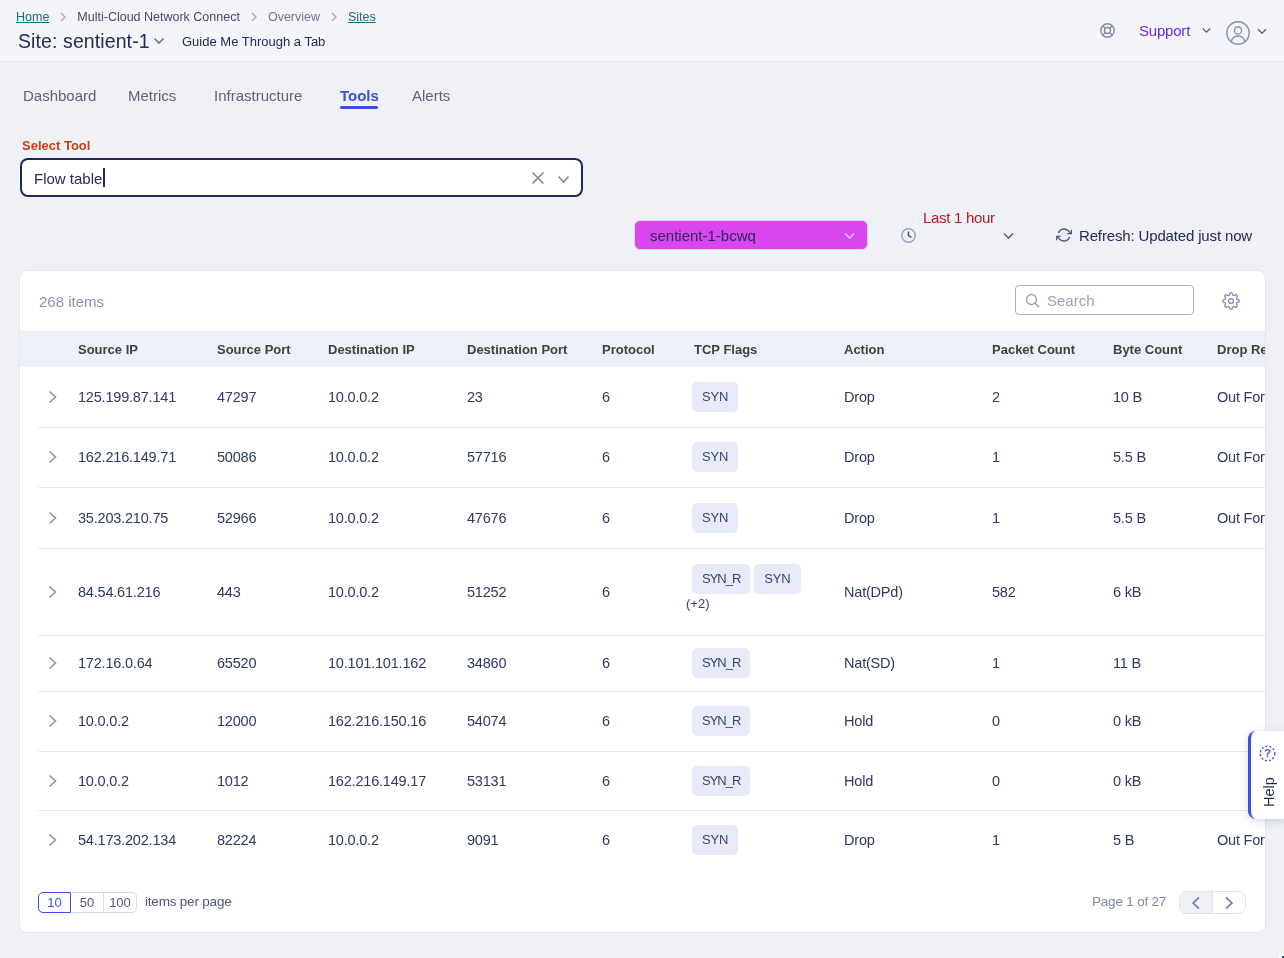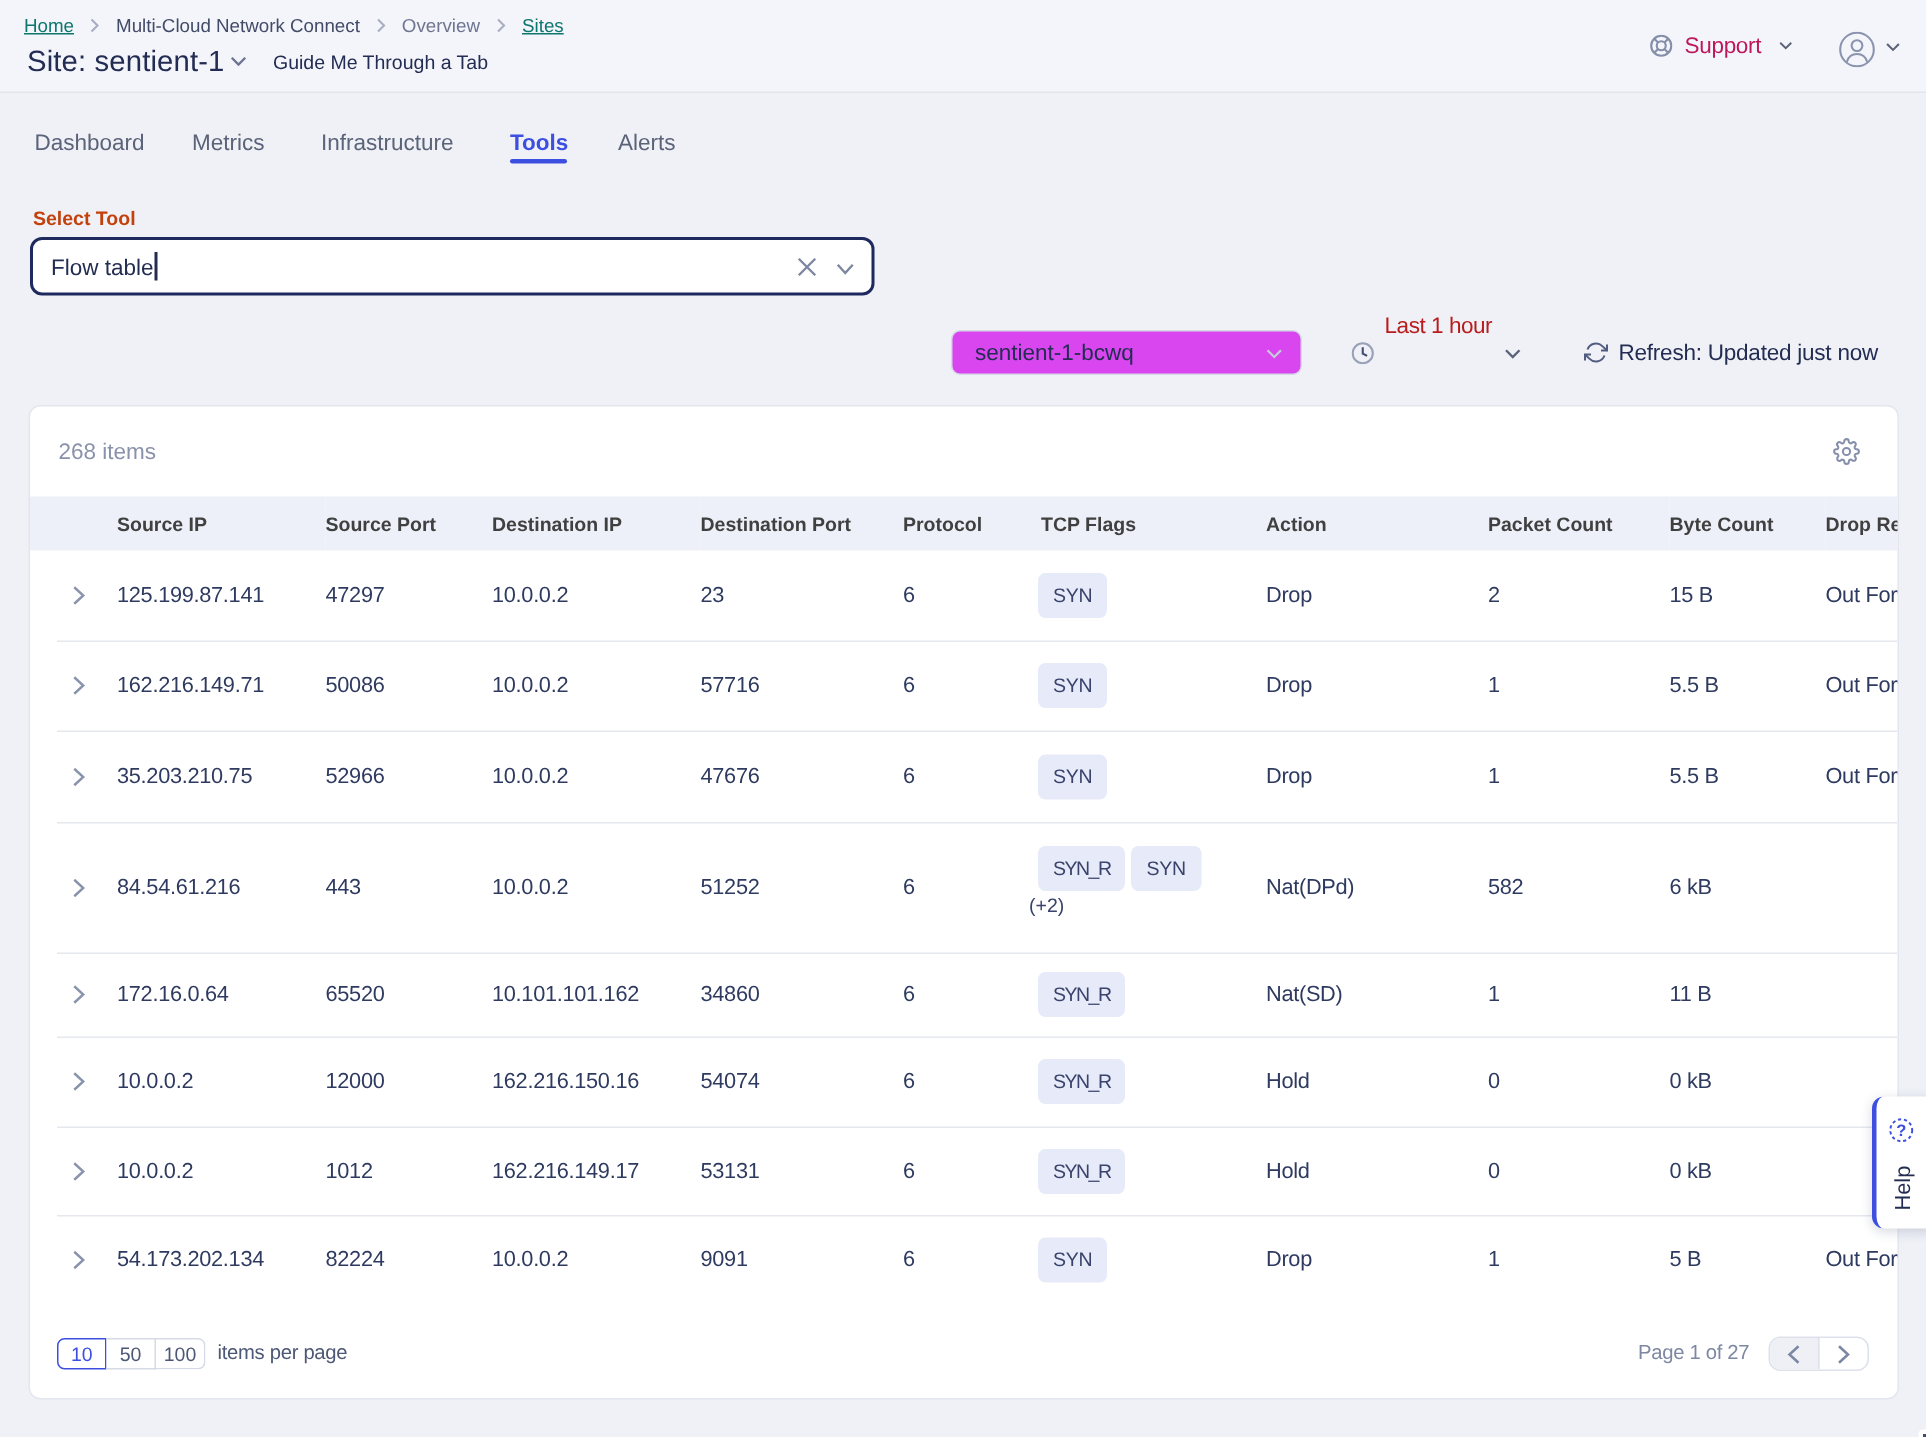--- a/index.html
+++ b/index.html
@@ -22,21 +22,21 @@
 
 
 .title { position:absolute; left:18px; top:30px; font-size:19.5px; font-weight:500; color:#232c52; letter-spacing:0.1px; }
 .title-chev { position:absolute; left:153px; top:37px; }
 .guide { position:absolute; left:182px; top:33.5px; font-size:13px; font-weight:500; color:#232c52; }
 
 .topline { position:absolute; left:0; top:61px; width:1284px; height:1px; background:#e3e6ee; }
 
 
 .support { position:absolute; left:1100px; top:22px; display:flex; align-items:center; }
-.support-text { font-size:15px; letter-spacing:-0.2px; color:#be185d; margin-left:8px; }
+.support-text { font-size:15px; letter-spacing:-0.2px; color:#6d28d9; margin-left:24px; }
 .avatar { position:absolute; left:1226px; top:21px; }
 
 
 .tabs { position:absolute; top:87px; left:0; font-size:15px; }
 .tab { position:absolute; top:0; color:#5b6378; }
 .tab.active { color:#3c4fe0; font-weight:700; }
 .tab-underline { position:absolute; left:340px; top:106px; width:38px; height:2.5px; background:#3c4fe0; border-radius:2px; }
 
 
 .sel-label { position:absolute; left:22px; top:138px; font-size:13px; font-weight:700; color:#c2410c; }
@@ -195,20 +195,27 @@
   <svg width="16" height="16" viewBox="0 0 24 24" fill="none" stroke="#515c80" stroke-width="2">
     <polyline points="23 4 23 10 17 10"></polyline>
     <polyline points="1 20 1 14 7 14"></polyline>
     <path d="M3.51 9a9 9 0 0 1 14.85-3.36L23 10M1 14l4.64 4.36A9 9 0 0 0 20.49 15"></path>
   </svg>
 </div>
 <div class="refresh-text">Refresh: Updated just now</div>
 
 <div class="card">
   <div class="items">268 items</div>
+  <div class="searchbox">
+    <svg width="16" height="16" viewBox="0 0 16 16">
+        <circle cx="6.5" cy="6.5" r="5" fill="none" stroke="#9aa2b8" stroke-width="1.4"></circle>
+        <path d="M10.2 10.2 L14.2 14.2" stroke="#9aa2b8" stroke-width="1.4"></path>
+      </svg>
+    <span class="ph">Search</span>
+  </div>
   <div class="gear">
     <svg width="18" height="18" viewBox="0 0 24 24" fill="none" stroke="#858fa9" stroke-width="1.8">
       <circle cx="12" cy="12" r="3.2"></circle>
       <path d="M19.4 15a1.65 1.65 0 0 0 .33 1.82l.06.06a2 2 0 1 1-2.83 2.83l-.06-.06a1.65 1.65 0 0 0-1.82-.33 1.65 1.65 0 0 0-1 1.51V21a2 2 0 1 1-4 0v-.09A1.65 1.65 0 0 0 9 19.4a1.65 1.65 0 0 0-1.82.33l-.06.06a2 2 0 1 1-2.83-2.83l.06-.06a1.65 1.65 0 0 0 .33-1.82 1.65 1.65 0 0 0-1.51-1H3a2 2 0 1 1 0-4h.09A1.65 1.65 0 0 0 4.6 9a1.65 1.65 0 0 0-.33-1.82l-.06-.06a2 2 0 1 1 2.83-2.83l.06.06a1.65 1.65 0 0 0 1.82.33H9a1.65 1.65 0 0 0 1-1.51V3a2 2 0 1 1 4 0v.09a1.65 1.65 0 0 0 1 1.51 1.65 1.65 0 0 0 1.82-.33l.06-.06a2 2 0 1 1 2.83 2.83l-.06.06a1.65 1.65 0 0 0-.33 1.82V9a1.65 1.65 0 0 0 1.51 1H21a2 2 0 1 1 0 4h-.09a1.65 1.65 0 0 0-1.51 1z"></path>
     </svg>
   </div>
 
   <table class="flow">
     <colgroup>
       <col style="width:58px">
@@ -244,21 +251,21 @@
             </svg>
           </td>
       <td>125.199.87.141</td>
           <td>47297</td>
           <td>10.0.0.2</td>
           <td>23</td>
           <td>6</td>
       <td><span class="badge">SYN</span></td>
           <td>Drop</td>
           <td>2</td>
-          <td>15 B</td>
+          <td>10 B</td>
           <td>Out Forward</td>
     </tr>
     <tr style="height:60px">
       <td>
             <svg class="rowchev" width="9" height="14" viewBox="0 0 9 14">
               <path d="M1.5 1.5 L7.5 7 L1.5 12.5" fill="none" stroke="#8a93ad" stroke-width="1.6"></path>
             </svg>
           </td>
       <td>162.216.149.71</td>
           <td>50086</td>

